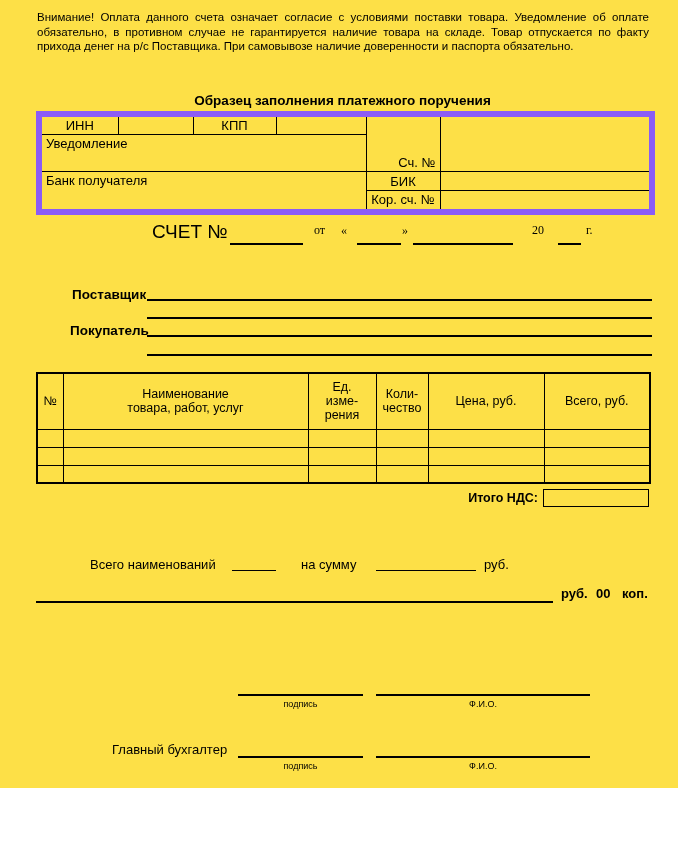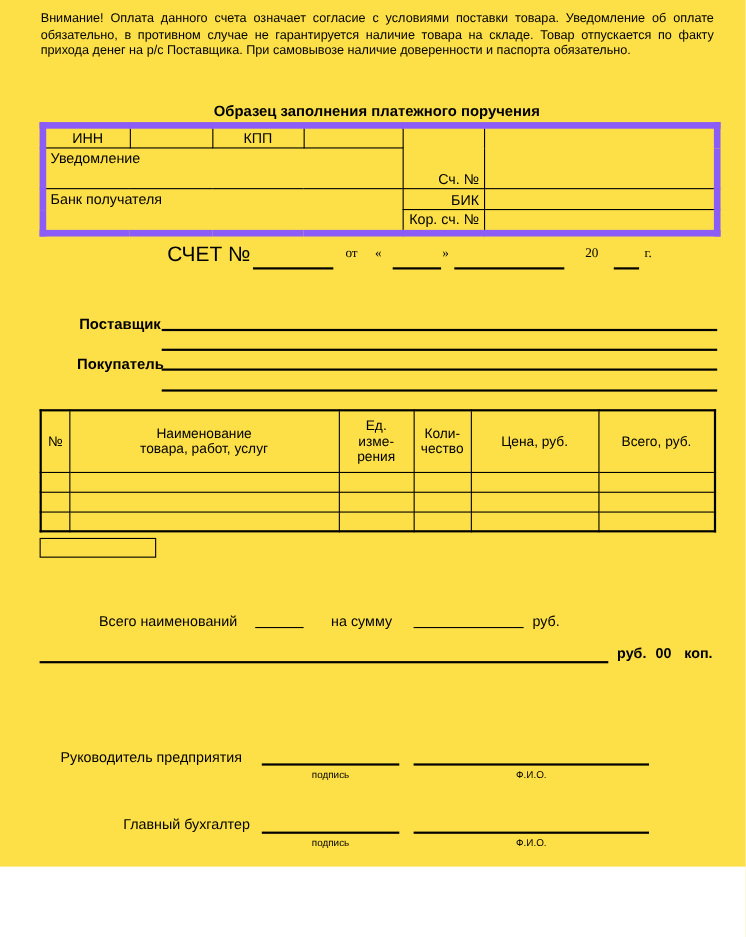--- a/index.html
+++ b/index.html
@@ -18,21 +18,21 @@
                 text-align:center; font-weight:bold; font-size:13.5px; }
 
   
   .bank-table { position:absolute; top:111px; left:36px; width:613px;
                 border-collapse:collapse; table-layout:fixed; font-size:13px;
                 border:6px solid #8b5cf6; }
   .bank-table td { border:1px solid #000; padding:1px 4px; vertical-align:top;
                    overflow:hidden; }
   .bank-table td.ctr { text-align:center; vertical-align:middle; }
   .bank-table td.rb  { text-align:right; vertical-align:bottom; }
-  .bank-table td.rm  { text-align:right; vertical-align:middle; }
+  .bank-table td.rm  { text-align:center; vertical-align:middle; }
   .bank-table tr.r1 { height:17px; }
   .bank-table tr.r2 { height:37px; }
   .bank-table tr.r3 { height:19px; }
   .bank-table tr.r4 { height:21px; }
 
   
   .big  { position:absolute; font-size:19px; }
   .med  { position:absolute; font-size:12px;font-family:Liberation Serif, serif; }
   .p-invoice-label { top:221px; left:152px; }
   .p-from  { top:223px; left:314px; }
@@ -213,36 +213,36 @@
         <td></td>
         <td></td>
         <td></td>
         <td></td>
       </tr>
     </tbody>
   </table>
 
   <div class="totals">
     <div class="totals-row">
+      <div class="totals-label">Итого НДС:</div>
       <div class="totals-box"></div>
     </div>
   </div>
 
   <span class="sum-text p-count-label">Всего наименований</span>
   <span class="blank b-count"></span>
   <span class="sum-text p-amount-label">на сумму</span>
   <span class="blank b-amount"></span>
   <span class="sum-text p-currency">руб.</span>
 
   <span class="rule words-rule"></span>
   <span class="words-bold p-wrub">руб.</span>
   <span class="words-bold p-w00">00</span>
   <span class="words-bold p-wkop">коп.</span>
 
-  <span class="sig-label p-director">Руководитель предприятия</span>
   <span class="rule dir-sig-line"></span>
   <span class="rule dir-name-line"></span>
   <span class="caption dir-sig-cap">подпись</span>
   <span class="caption dir-name-cap">Ф.И.О.</span>
 
   <span class="sig-label p-accountant">Главный бухгалтер</span>
   <span class="rule acc-sig-line"></span>
   <span class="rule acc-name-line"></span>
   <span class="caption acc-sig-cap">подпись</span>
   <span class="caption acc-name-cap">Ф.И.О.</span>

